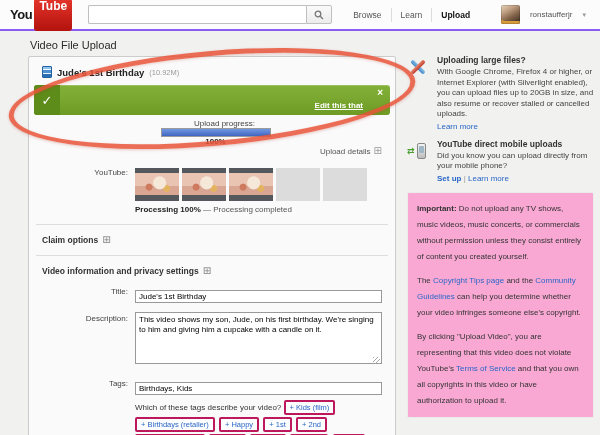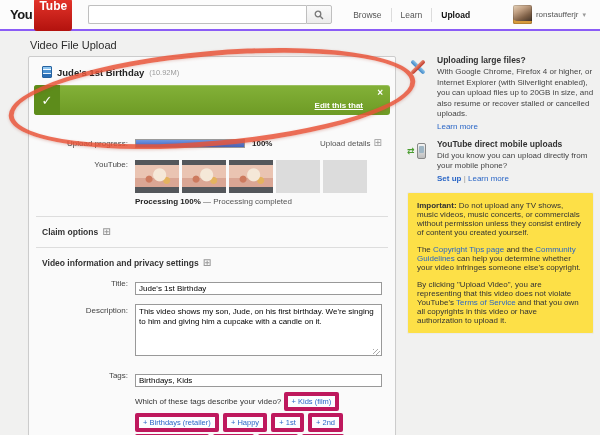--- a/index.html
+++ b/index.html
@@ -34,21 +34,21 @@
     background:linear-gradient(#fafafa,#ececec); border-radius:0 2px 2px 0;
     display:flex; align-items:center; justify-content:center; cursor:pointer;
   }
   .nav { display:flex; align-items:center; margin-left:12px; }
   .nav-item {
     font-size:8.5px; color:#555; padding:2px 9px; cursor:pointer;
     border-left:1px solid #dcdcdc;
   }
   .nav-item:first-child { border-left:none; }
   .nav-item.active { font-weight:bold; color:#111; }
-  .user { margin-left:auto; display:flex; align-items:center; gap:4px; cursor:pointer; padding-right:4px; }
+  .user { margin-left:auto; display:flex; align-items:center; gap:10px; cursor:pointer; padding-right:4px; }
   .avatar {
     width:19px; height:19px; border-radius:2px;
     background:linear-gradient(150deg,#e8d6bd 0%,#c2a184 30%,#7d5f46 62%,#2e2620 100%);
     box-shadow:inset 0 0 0 1px rgba(0,0,0,.15), 2px -6px 0 -3px #d79b3c inset;
   }
   .user-name { font-size:8px; color:#555; }
   .caret { font-size:7px; color:#999; }
 
   .page-title { position:absolute; left:30px; top:39px; font-size:11px; color:#2b2b2b; }
 
@@ -82,21 +82,21 @@
   .banner-edit {
     position:absolute; right:27px; bottom:5px; font-size:8px; font-weight:bold;
     color:#fff; text-decoration:underline; cursor:pointer;
   }
   .banner-close {
     position:absolute; right:7px; top:3px; font-size:10px; font-weight:bold;
     color:#fff; cursor:pointer; line-height:10px;
   }
 
   .flabel { width:86px; flex-shrink:0; text-align:right; font-size:8px; color:#444; }
-  .progress-row { display:flex; align-items:center; margin-top:23px; }
+  .progress-row { display:flex; align-items:center; margin-top:4px;flex-direction:column; }
   .pbar { margin-left:7px; width:110px; height:9px; border:1px solid #9a9a9a; background:#fff; }
   .pfill { height:100%; width:100%; background:linear-gradient(#7198e2,#4066c2); }
   .ppct { margin-left:7px; font-size:8px; font-weight:bold; color:#222; }
   .pdetails { margin-left:auto; display:flex; align-items:center; gap:3px; font-size:8px; color:#555; cursor:pointer; }
   .expand-icon { font-size:10px; color:#999; line-height:10px; }
 
   .preview-row { display:flex; margin-top:12px; }
   .thumbs { margin-left:7px; display:flex; gap:3px; }
   .thumb { width:44px; height:33px; cursor:pointer; }
   .thumb.photo {
@@ -128,21 +128,21 @@
     font-size:8px; font-family:inherit; line-height:10px; padding:2px 3px;
     resize:none; outline:none;
   }
   .grip {
     position:absolute; right:2px; bottom:4px; width:7px; height:7px;
     background:repeating-linear-gradient(-45deg,#aaa 0 1px,rgba(0,0,0,0) 1px 3px);
     pointer-events:none;
   }
   .suggest { margin-top:4px; font-size:8px; color:#333; line-height:15px; }
   .chip {
-    display:inline-block; border:4px solid #be185d; border-radius:2px;
+    display:inline-block; border:2px solid #be185d; border-radius:2px;
     color:#2a66c6; background:#fcfdff; padding:0 4px; margin:1px 2px 1px 0;
     font-size:7.5px; line-height:11px; cursor:pointer; white-space:nowrap;
   }
 
   
   .sidebar { position:absolute; left:407px; top:55px; width:187px; }
   .tip { display:flex; gap:8px; margin-bottom:8px; }
   .tip-icon { width:22px; height:22px; position:relative; flex-shrink:0; margin-top:1px; }
   .tool-a, .tool-b { position:absolute; left:2px; top:9px; width:18px; height:4px; border-radius:2px; }
   .tool-a { background:linear-gradient(#8ec4ea,#3d85c6); transform:rotate(45deg); }
@@ -158,22 +158,22 @@
     background:#9fb6c4; border-radius:1px;
   }
   .tip-head { font-size:8.5px; font-weight:bold; color:#333; margin-bottom:2px; }
   .tip-body { font-size:8px; color:#444; line-height:10.5px; }
   .tip-links { margin-top:2px; font-size:8px; }
   .link { color:#2a66c6; cursor:pointer; text-decoration:none; }
   .link.setup { font-weight:bold; }
   .sep { color:#999; }
 
   .important {
-    margin-top:9px; background:#fde047; border:1px solid #ebebea; border-radius:2px;
-    padding:8px 9px; font-size:8px; color:#333; line-height:9px;
+    margin-top:9px; background:#f9a8d4; border:1px solid #ebebea; border-radius:2px;
+    padding:8px 9px; font-size:8px; color:#333; line-height:16px;
   }
   .important p { margin-bottom:8px; }
   .important p:last-child { margin-bottom:0; }
 
   
   .annotation {
     position:absolute; left:8px; top:51px; width:408px; height:95px;
     border:5px solid rgba(231,84,56,.85); border-radius:50%;
     transform:rotate(-5deg); pointer-events:none; z-index:50;
     box-shadow:0 1px 3px rgba(170,40,20,.25), inset 0 1px 3px rgba(170,40,20,.2);

